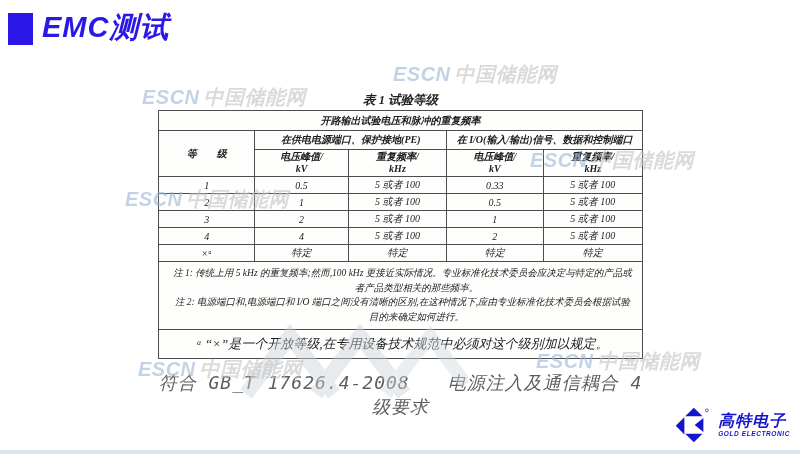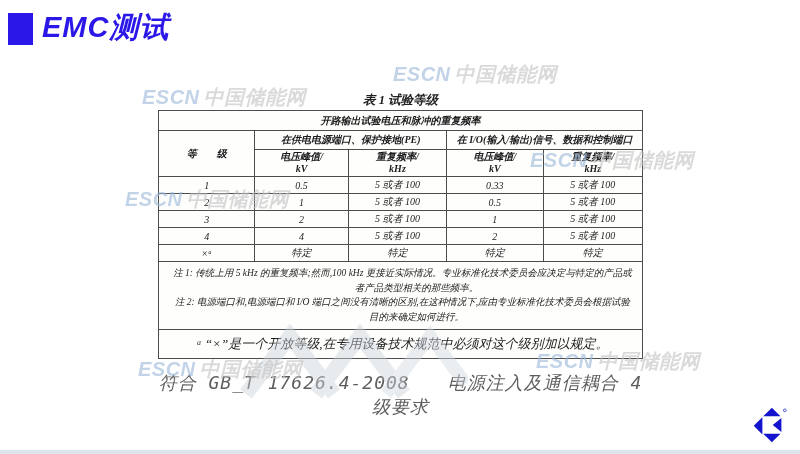--- a/index.html
+++ b/index.html
@@ -177,15 +177,19 @@
   <div class="logo">
     <svg width="38" height="40" viewBox="0 0 44 44">
       <g fill="#1414cf">
         <polygon points="23,2 33,12 13,12"></polygon>
         <polygon points="2,23 12,13 12,33"></polygon>
         <polygon points="23,42 13,32 33,32"></polygon>
         <polygon points="24,22 34,14 34,30"></polygon>
       </g>
       <circle cx="38" cy="5" r="1.6" fill="none" stroke="#1414cf" stroke-width="0.8"></circle>
     </svg>
+    <div class="logo-text">
+      <span class="logo-name">高特电子</span>
+      <span class="logo-sub">GOLD ELECTRONIC</span>
+    </div>
   </div>
 
 </div>
 
 </body></html>

